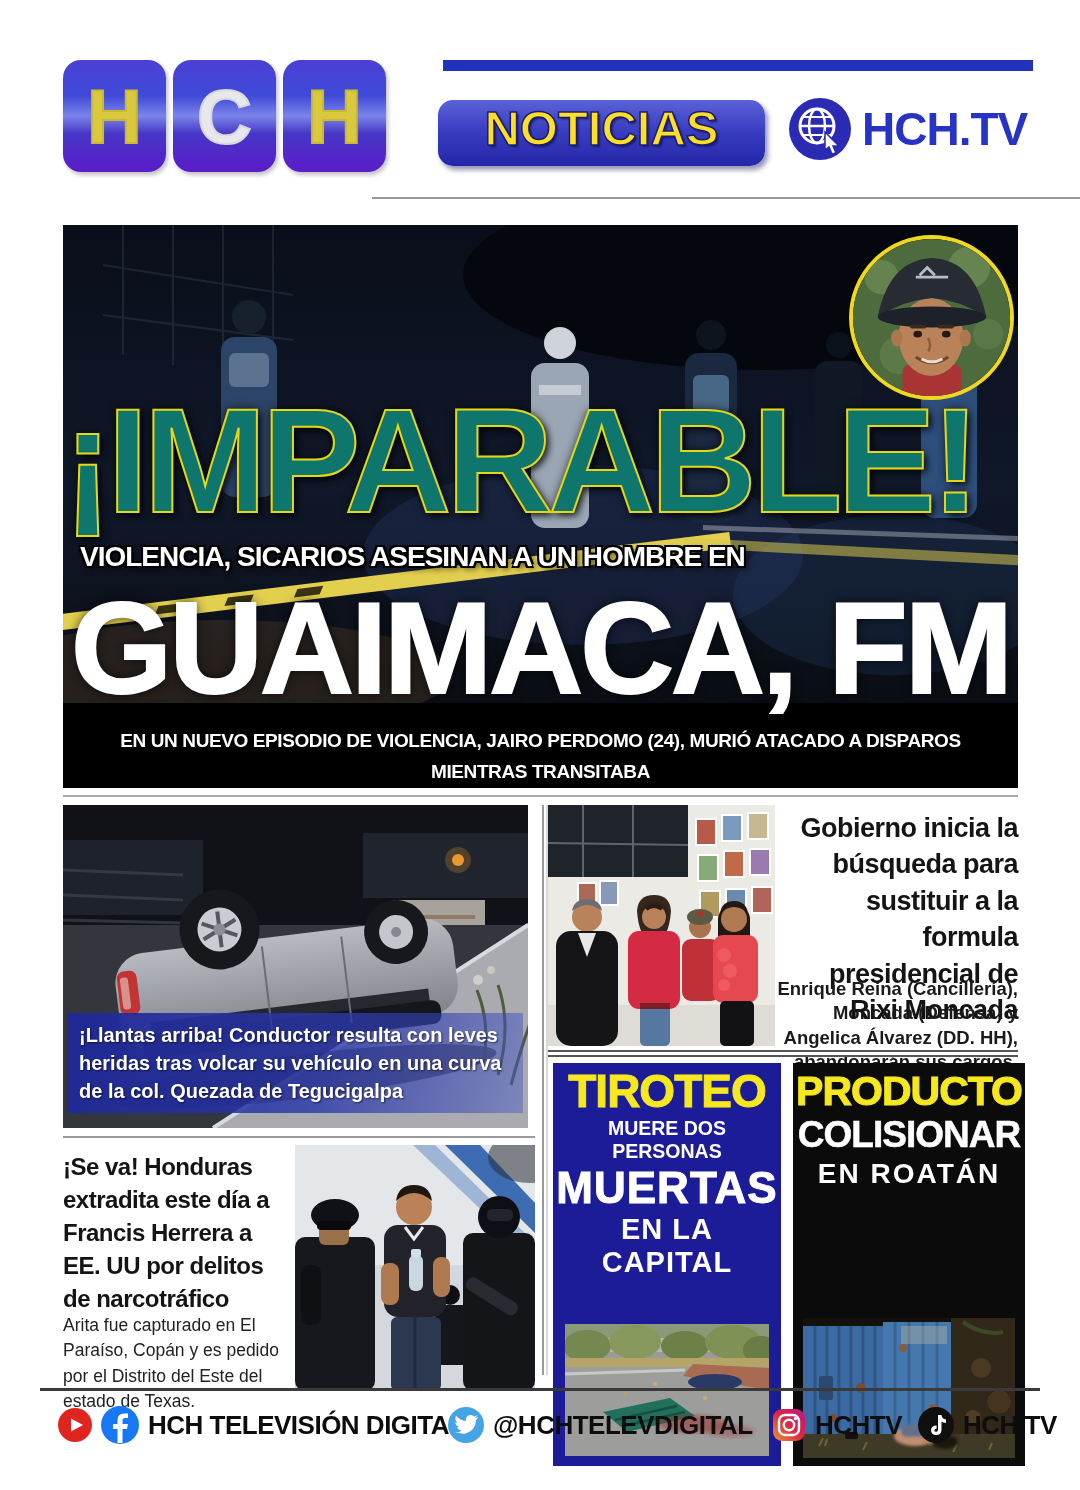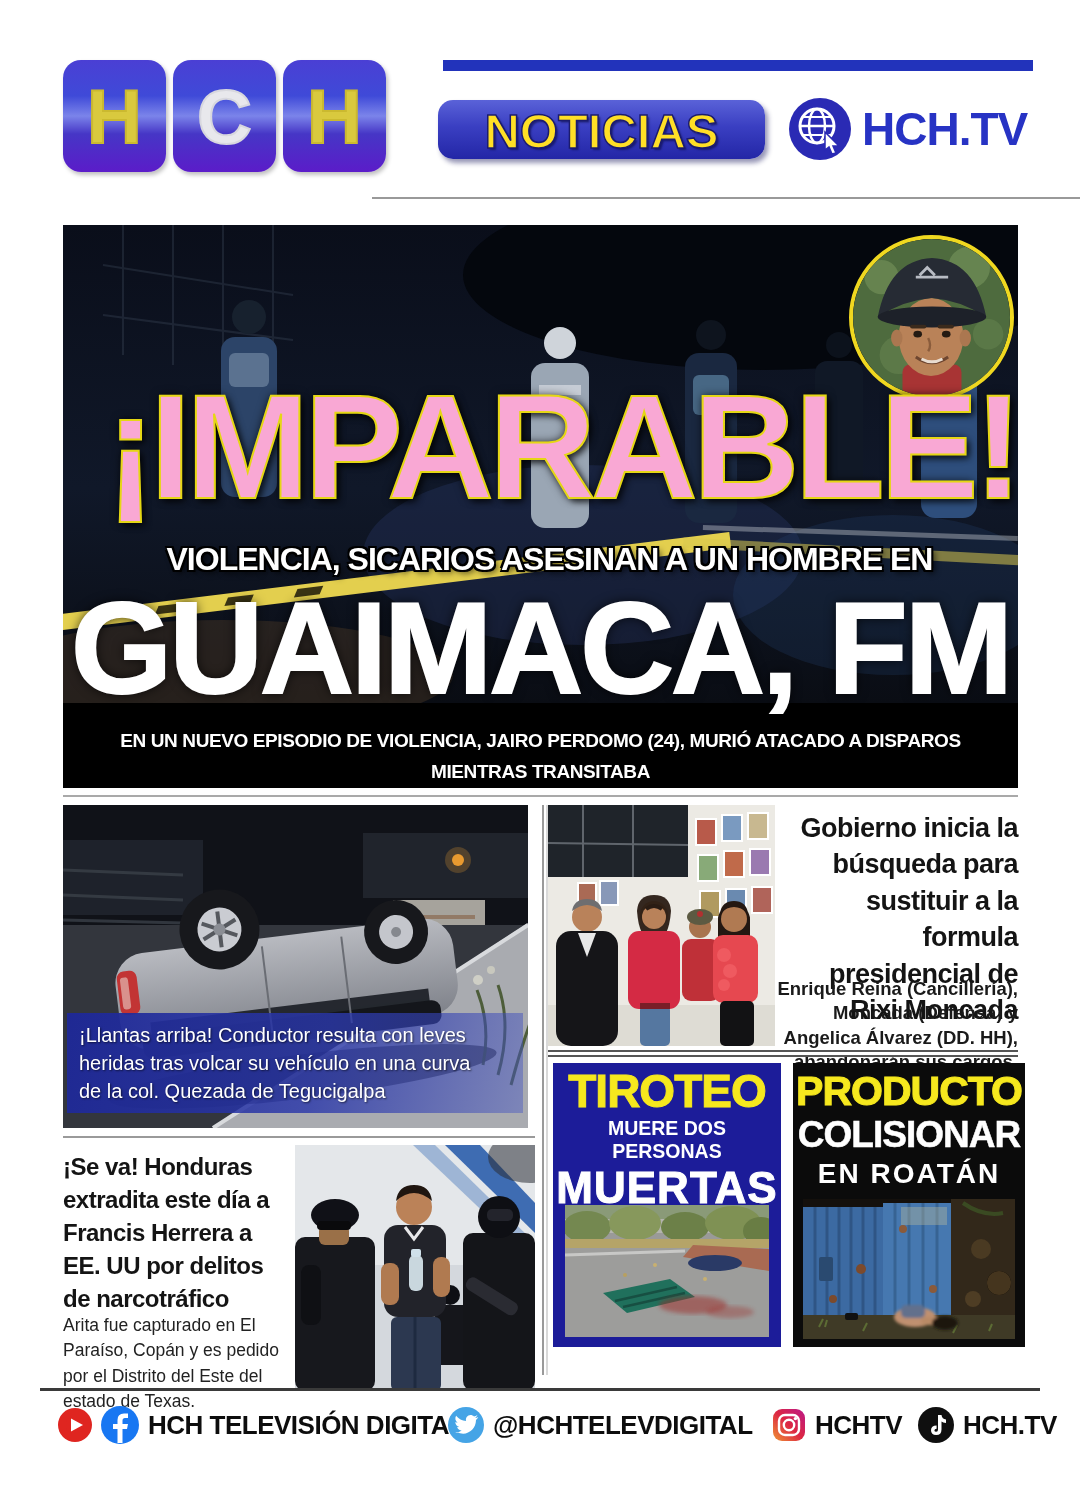--- a/index.html
+++ b/index.html
@@ -12,70 +12,70 @@
   .logo-tile {
     width:103px; height:112px; border-radius:18px;
     background:linear-gradient(180deg,#4a3fd4 0%,#3f4ad8 32%,#7b84ea 50%,#4636c6 66%,#5b1cc9 100%);
     display:flex; align-items:center; justify-content:center;
     box-shadow:2px 3px 4px rgba(0,0,0,.25);
   }
   .logo-letter { font-size:76px; font-weight:700; color:#d9c93e; -webkit-text-stroke:2px #cbb92f; }
   .logo-letter.c { color:#e8e8ec; -webkit-text-stroke:2px #d8d8de; }
   .blue-bar { position:absolute; left:443px; top:60px; width:590px; height:11px; background:#2233bb; }
   .noticias-badge {
-    position:absolute; left:438px; top:100px; width:327px; height:59px; border-radius:15px;
+    position:absolute; left:438px; top:100px; width:327px; height:66px; border-radius:15px;
     background:linear-gradient(180deg,#5a62d8 0%,#3a3fc2 45%,#2326a6 100%);
-    display:flex; align-items:flex-end; justify-content:center;
+    display:flex; align-items:flex-start; justify-content:center;
     box-shadow:3px 4px 5px rgba(20,20,90,.45);
   }
   .noticias-text {
     font-size:49px; font-weight:700; color:#ffdf26; letter-spacing:0px;
     -webkit-text-stroke:1.5px #1b1b6e; text-shadow:2px 2px 2px rgba(10,10,70,.6);
   }
   .hchtv-lockup { position:absolute; left:788px; top:97px; display:flex; align-items:center; gap:10px; }
   .globe-wrap { width:64px; height:64px; }
   .hchtv-label { font-size:46px; font-weight:700; color:#2733c4; letter-spacing:-1px; }
   .date-row { position:absolute; left:63px; top:184px; width:955px; height:32px; }
   .date-text { position:absolute; left:0; top:0; font-size:27px; font-weight:700; color:#111; letter-spacing:-0.5px; }
   .date-line { position:absolute; left:309px; top:13px; width:716px; height:2px; background:#999; }
   
   .main-story { position:absolute; left:63px; top:225px; width:955px; height:563px; background:#000; overflow:hidden; }
   .main-photo { position:absolute; left:0; top:0; width:955px; height:478px; }
   .victim-portrait {
     position:absolute; left:786px; top:10px; width:165px; height:165px; border-radius:50%;
     border:4px solid #f0d820; overflow:hidden; box-sizing:border-box;
   }
   .kicker {
-    position:absolute; left:0; top:148px; width:100%; text-align:right;
-    font-size:148px; line-height:1; font-weight:700; color:#f9a8d4; letter-spacing:-5px;
+    position:absolute; left:0; top:162px; width:100%; text-align:left;
+    font-size:148px; line-height:1; font-weight:700; color:#0f766e; letter-spacing:-5px;
     -webkit-text-stroke:2px #e5d714; text-shadow:0 0 10px rgba(0,0,0,.75), 4px 4px 6px rgba(0,0,0,.6);
   }
   .subhead {
-    position:absolute; left:9px; top:316px; width:100%; text-align:center;
-    font-size:32px; font-weight:700; color:#ffffff; letter-spacing:-1px;
+    position:absolute; left:17px; top:316px; width:100%; 
+    font-size:28px; font-weight:700; color:#ffffff; letter-spacing:-1px;
     text-shadow:2px 2px 0 #000, -2px 2px 0 #000, 2px -2px 0 #000, -2px -2px 0 #000, 3px 3px 6px rgba(0,0,0,.8);
   }
   .location-headline {
     position:absolute; left:0; top:358px; width:100%; text-align:center;
     font-size:130px; line-height:1; font-weight:700; color:#ffffff; letter-spacing:-3px;
     -webkit-text-stroke:2px #fff; text-shadow:0 0 12px rgba(0,0,0,.8);
   }
   .description-text {
     position:absolute; left:18px; top:500px; width:919px; text-align:center;
     font-size:19px; font-weight:700; color:#ffffff; letter-spacing:-0.4px; line-height:1.65;
     white-space:pre-line;
   }
   .sep-main { position:absolute; left:63px; top:795px; width:955px; height:2px; background:#a9a9a9; }
   
   .columns { position:absolute; left:63px; top:805px; width:955px; height:570px; }
   .car-photo { position:absolute; left:0; top:0; width:465px; height:323px; background:#15161c; }
   .car-caption {
     position:absolute; left:4px; top:208px; width:432px; padding:8px 12px;
     background:linear-gradient(105deg, rgba(30,40,150,.97) 0%, rgba(43,56,170,.82) 55%, rgba(72,88,195,.45) 100%);
-    font-size:20px; font-weight:400; color:#fff; line-height:1.4; white-space:pre-line;
+    font-size:20px; font-weight:700; color:#fff; line-height:1.4; white-space:pre-line;
     text-shadow:1px 1px 2px rgba(0,0,0,.6);
   }
   .divider-left { position:absolute; left:0; top:331px; width:472px; height:2px; background:#9a9a9a; }
   .ext-headline {
     position:absolute; left:0; top:345px; width:250px;
     font-size:24px; font-weight:700; color:#141414; line-height:1.38; letter-spacing:-0.5px; white-space:pre-line;
   }
   .ext-body {
     position:absolute; left:0; top:508px; width:250px;
     font-size:17.5px; font-weight:400; color:#222; line-height:1.45; white-space:pre-line;
@@ -85,21 +85,21 @@
   .gov-photo { position:absolute; left:485px; top:0; width:227px; height:241px; background:#eceae4; }
   .gov-headline {
     position:absolute; left:690px; top:5px; width:265px; text-align:right;
     font-size:27px; font-weight:700; color:#141414; line-height:1.35; letter-spacing:-0.5px; white-space:pre-line;
   }
   .gov-body {
     position:absolute; left:690px; top:172px; width:265px; text-align:right;
     font-size:18.5px; font-weight:700; color:#1a1a1a; line-height:1.32; white-space:pre-line;
   }
   .divider-right { position:absolute; left:485px; top:245px; width:470px; height:7px; border-top:2px solid #555; border-bottom:2px solid #555; box-sizing:border-box; }
-  .panel { position:absolute; top:258px; height:284px; text-align:center; }
+  .panel { position:absolute; top:258px; height:403px; text-align:center; }
   .panel-tiroteo { left:490px; width:228px; background:#1c1c99; }
   .panel-jovencita { left:730px; width:232px; background:#0b0b0b; }
   .pt-title { margin-top:4px; font-size:46px; line-height:1.08; font-weight:700; color:#f6e81e; letter-spacing:-1px; -webkit-text-stroke:1px #f6e81e; }
   .pt-line2 { font-size:19.5px; line-height:1.2; font-weight:700; color:#fff; }
   .pt-line3 { font-size:44px; line-height:1.12; font-weight:700; color:#fff; letter-spacing:1px; -webkit-text-stroke:1px #fff; }
   .pt-line4 { font-size:29px; line-height:1.15; font-weight:700; color:#fff; letter-spacing:1px; }
   .pj-title { margin-top:6px; font-size:41px; line-height:1.1; font-weight:700; color:#f6e81e; letter-spacing:-1px; -webkit-text-stroke:1px #f6e81e; }
   .pj-line2 { font-size:23px; line-height:1.25; font-weight:700; color:#fff; }
   .pj-line3 { font-size:37px; line-height:1.15; font-weight:700; color:#fff; letter-spacing:-1px; -webkit-text-stroke:0.5px #fff; }
   .pj-line4 { font-size:28px; line-height:1.2; font-weight:700; color:#fff; letter-spacing:2px; }

